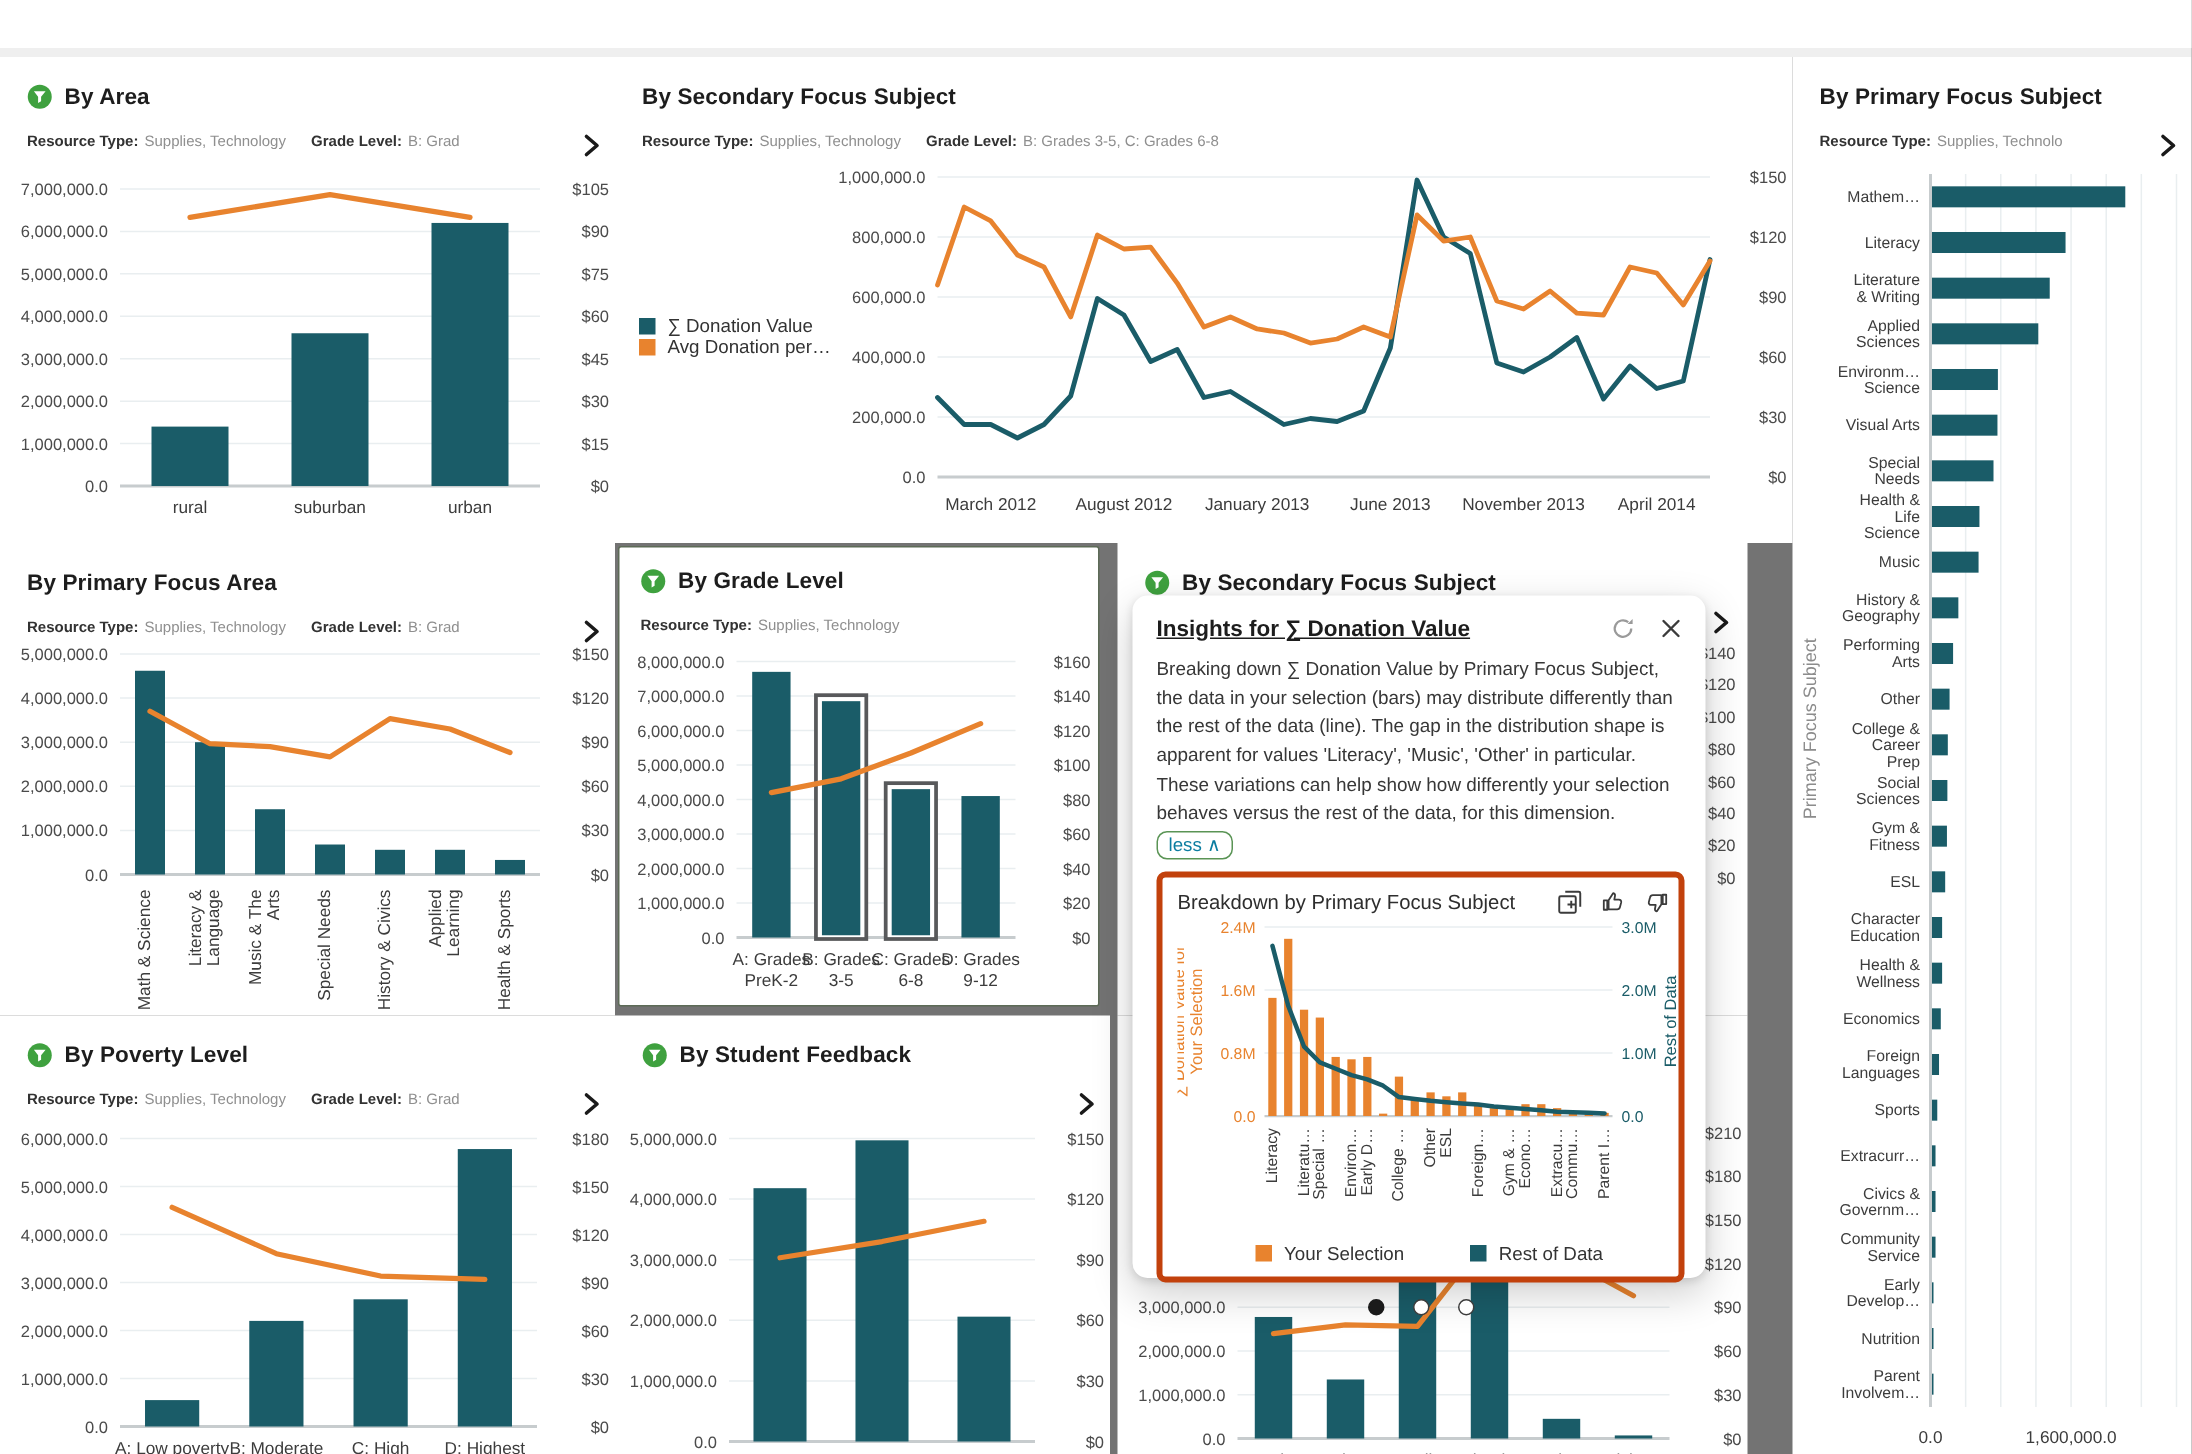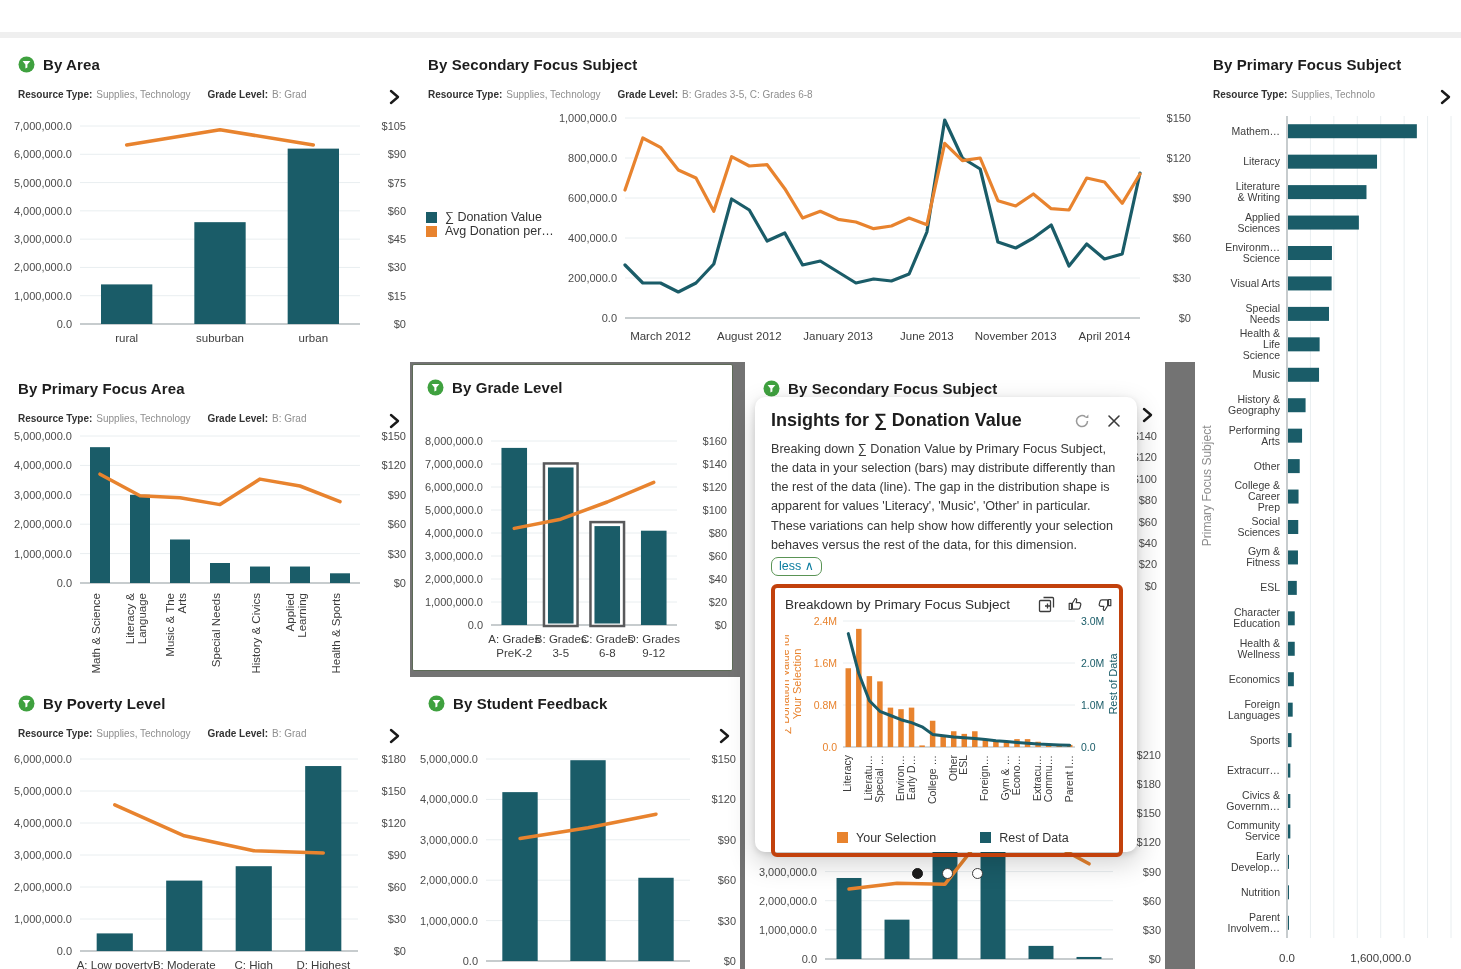--- a/index.html
+++ b/index.html
@@ -26,21 +26,21 @@
   .legend{position:absolute;left:16px;top:172px;display:flex;flex-direction:column;}
   .leg-item{display:flex;align-items:center;gap:8px;font-size:12.5px;color:#333;}
   .leg-sq{width:11px;height:11px;display:inline-block;}
   .right-ticks{position:absolute;top:64px;right:8px;text-align:right;}
   .right-ticks span{display:block;height:21.4px;line-height:21.4px;font-size:11px;color:#4b4b4b;}
   
   .popup{position:absolute;left:755px;top:365px;width:382px;height:455px;background:#fff;z-index:10;
     border-radius:10px;box-shadow:0 2px 6px rgba(0,0,0,.12),0 10px 28px rgba(0,0,0,.2);
     padding:13px 14px 10px 16px;box-sizing:border-box;display:flex;flex-direction:column;}
   .p-titlerow{display:flex;align-items:center;}
-  .p-title{font-size:18px;font-weight:700;color:#1d1d1d;flex:1;}
+  .p-title{font-size:15px;font-weight:700;color:#1d1d1d;flex:1;text-decoration:underline;}
   .p-ico{width:18px;height:18px;margin-left:14px;display:inline-flex;cursor:pointer;}
   .p-body{font-size:12.6px;line-height:1.52;color:#373737;margin-top:9px;}
   .less-row{display:flex;justify-content:flex-start;margin-top:2px;}
   .less-btn{font-size:12.5px;color:#0b7da0;border:1px solid #5a9455;border-radius:7px;padding:0 7px 2px 7px;cursor:pointer;}
   .bk-card{border:4px solid #c2410c;border-radius:6px;margin-top:8px;padding:8px 6px 6px 10px;}
   .bk-titlerow{display:flex;align-items:center;}
   .bk-title{font-size:13.5px;color:#2e2e2e;flex:1;}
   .bk-ico{width:17px;height:17px;margin-left:12px;display:inline-flex;cursor:pointer;}
   .bk-legend{display:flex;gap:44px;margin:2px 0 2px 52px;font-size:12.5px;color:#333;}
   .dots{display:flex;justify-content:center;gap:19px;margin-top:11px;}
@@ -287,20 +287,23 @@
 
   <div class="tile selected" style="left:412px;top:332px;width:319px;height:305px">
     <div class="t-head" style="left:14px;top:14px">
       <span class="fico">
           <svg width="17" height="17" viewBox="0 0 17 17">
             <circle cx="8.5" cy="8.5" r="8" fill="#3fa13f"></circle>
             <path d="M4.6 4.9h7.8l-3 3.6v3l-2 1.1V8.5z" fill="#fff"></path>
           </svg>
         </span>
       <span class="t-title">By Grade Level</span>
+    </div>
+    <div class="t-sub" style="left:14px;top:47px">
+      <span class="f-label">Resource Type:</span><span class="f-value">Supplies, Technology</span>
     </div>
     <svg class="chart" width="318" height="238" style="top:64px">
         <line x1="78" y1="12" x2="264" y2="12" stroke="#e9eef0" stroke-width="1"></line>
         <text x="70" y="16" text-anchor="end" class="tick">8,000,000.0</text>
         <text x="314" y="16" text-anchor="end" class="tick">$160</text>
         <line x1="78" y1="35" x2="264" y2="35" stroke="#e9eef0" stroke-width="1"></line>
         <text x="70" y="39" text-anchor="end" class="tick">7,000,000.0</text>
         <text x="314" y="39" text-anchor="end" class="tick">$140</text>
         <line x1="78" y1="58" x2="264" y2="58" stroke="#e9eef0" stroke-width="1"></line>
         <text x="70" y="62" text-anchor="end" class="tick">6,000,000.0</text>

